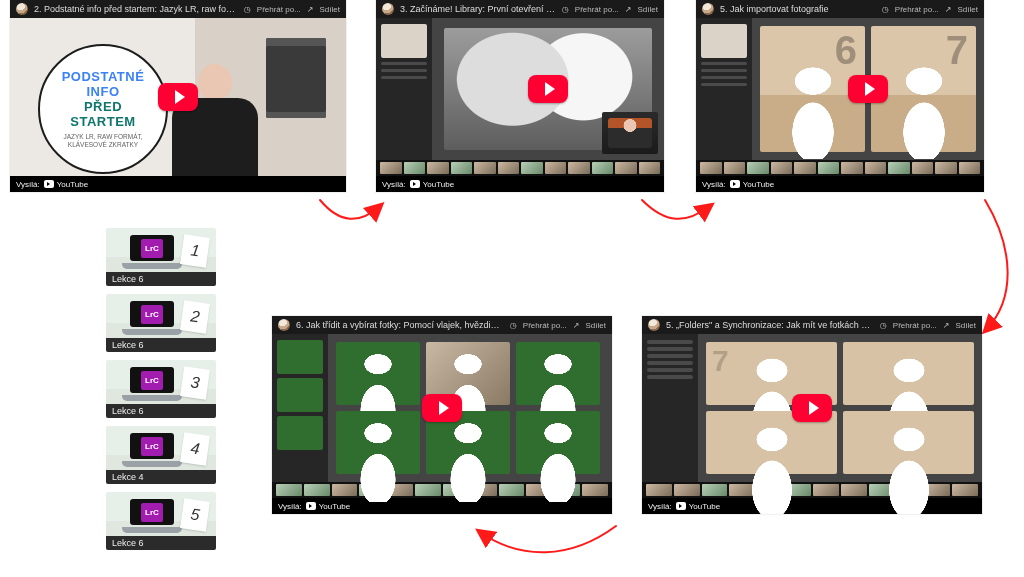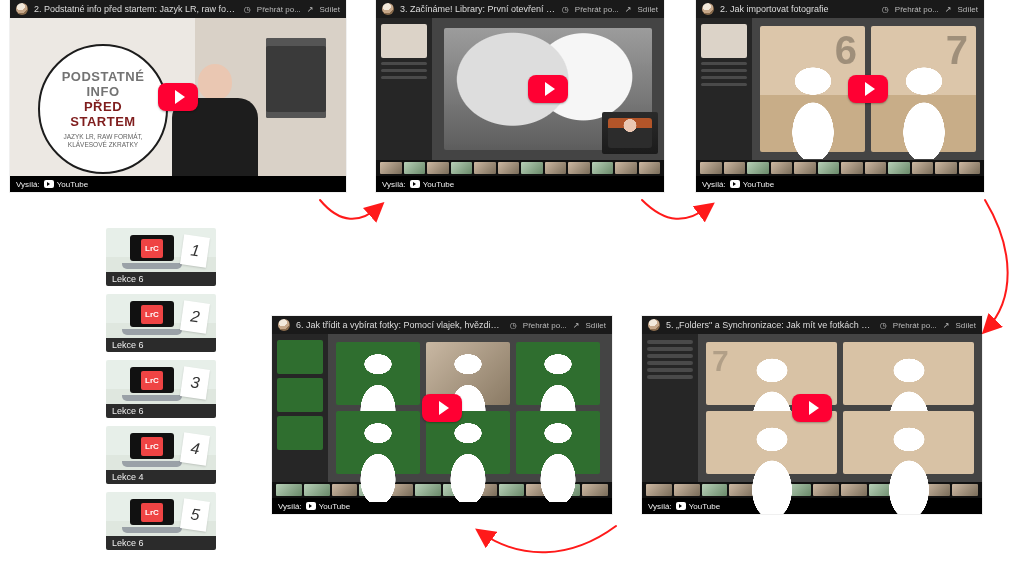--- a/index.html
+++ b/index.html
@@ -127,22 +127,22 @@
     height: calc(100% - 18px - 16px);
     background: linear-gradient(90deg, #ece8e3 0 55%, #d9d1c7 55% 100%);
   }
   .v1 .badge {
     position: absolute; left: 28px; top: 26px;
     width: 130px; height: 130px; border-radius: 50%;
     background: #fff; border: 2px solid #1c1c1c;
     display: flex; flex-direction: column; align-items: center; justify-content: center;
     text-align: center; padding: 10px; box-sizing: border-box;
   }
-  .v1 .badge .b1 { font-weight: 700; font-size: 13px; letter-spacing: .5px; color:#737373;text-align:center;}
-  .v1 .badge .b2 { font-weight: 700; font-size: 13px; letter-spacing: .5px; color:#7f1d1d;}
+  .v1 .badge .b1 { font-weight: 700; font-size: 13px; letter-spacing: .5px; color:#3b82f6;text-align:center;}
+  .v1 .badge .b2 { font-weight: 700; font-size: 13px; letter-spacing: .5px; color:#0f766e;}
   .v1 .badge .bs { font-size: 6.5px; color: #626262; margin-top: 4px; line-height: 1.25; max-width: 106px;}
   .v1 .shelf {
     position: absolute; right: 20px; top: 20px; width: 60px; height: 80px;
     background: #3a3a3a; border-radius: 2px;
     box-shadow: inset 0 8px 0 #555, inset 0 -6px 0 #555;
   }
   .v1 .person {
     position: absolute; right: 88px; bottom: 0; width: 86px; height: 120px;
   }
   .v1 .person .head{
@@ -267,21 +267,21 @@
     border-radius: 2px; overflow:hidden;
   }
   .lesson .laptop {
     position:absolute; left:16px; top:7px; width:60px; height:34px;
   }
   .lesson .laptop .screen{
     position:absolute; left:8px; top:0; width:44px; height:26px; background:#111; border-radius:3px;
     display:flex; align-items:center; justify-content:center;
   }
   .lesson .laptop .screen .lrc{
-    width:22px; height:19px; background:#ef4444; color:#fff; font-size:8px; display:flex; align-items:center; justify-content:center; border-radius:2px; font-weight:600;
+    width:22px; height:19px; background:#a21caf; color:#fff; font-size:8px; display:flex; align-items:center; justify-content:center; border-radius:2px; font-weight:600;
   }
   .lesson .laptop .base{
     position:absolute; left:0; bottom:0; width:60px; height:6px; background:#9aa1a7; border-radius:0 0 5px 5px;
   }
   .lesson .note{
     position:absolute; right:8px; top:8px; width:26px; height:30px; background:#fff; transform: rotate(8deg);
     box-shadow:0 1px 2px rgba(0,0,0,.15);
     display:flex; align-items:center; justify-content:center; font-style:italic; font-size:16px; color:#333;
   }
   .lesson .caption{
@@ -388,21 +388,21 @@
       <span class="yt-wordmark">
           <span class="yt-dot"></span>
           <span>YouTube</span>
         </span>
     </div>
   </div>
 
   <div class="video v3" style="left:696px; top:0; width:288px; height:192px;">
     <div class="titlebar">
       <span class="avatar"></span>
-      <span class="title">2. Jak importovat fotografie</span>
+      <span class="title">5. Jak importovat fotografie</span>
       <div class="tb-right">
         <span class="icon">◷</span>
         <span class="label">Přehrát po...</span>
         <span class="icon">↗</span>
         <span class="label">Sdílet</span>
       </div>
     </div>
     <div class="lr-scene">
       <div class="side">
         <div class="thumb"></div>

